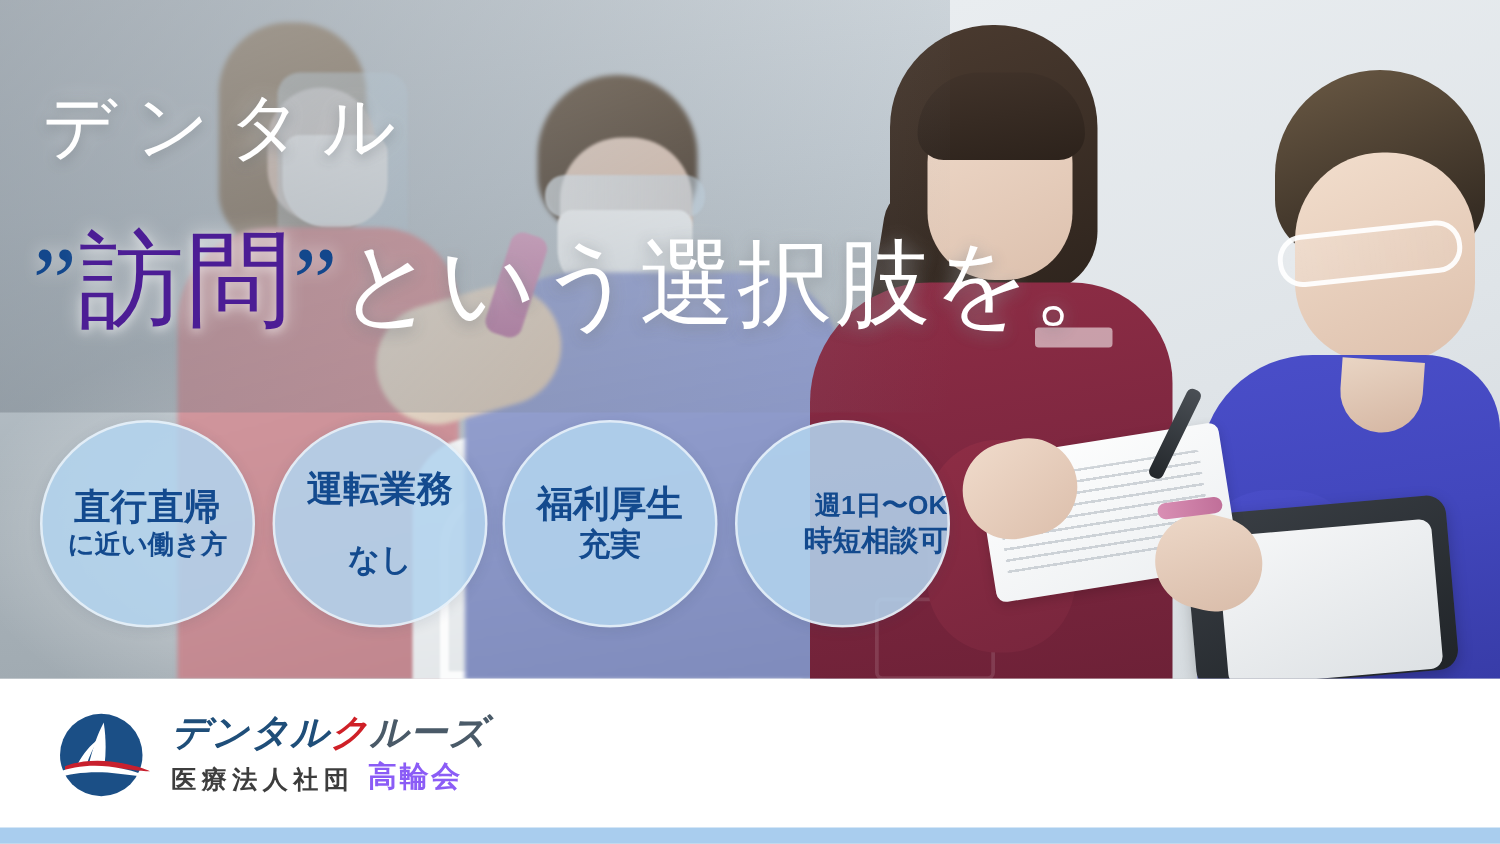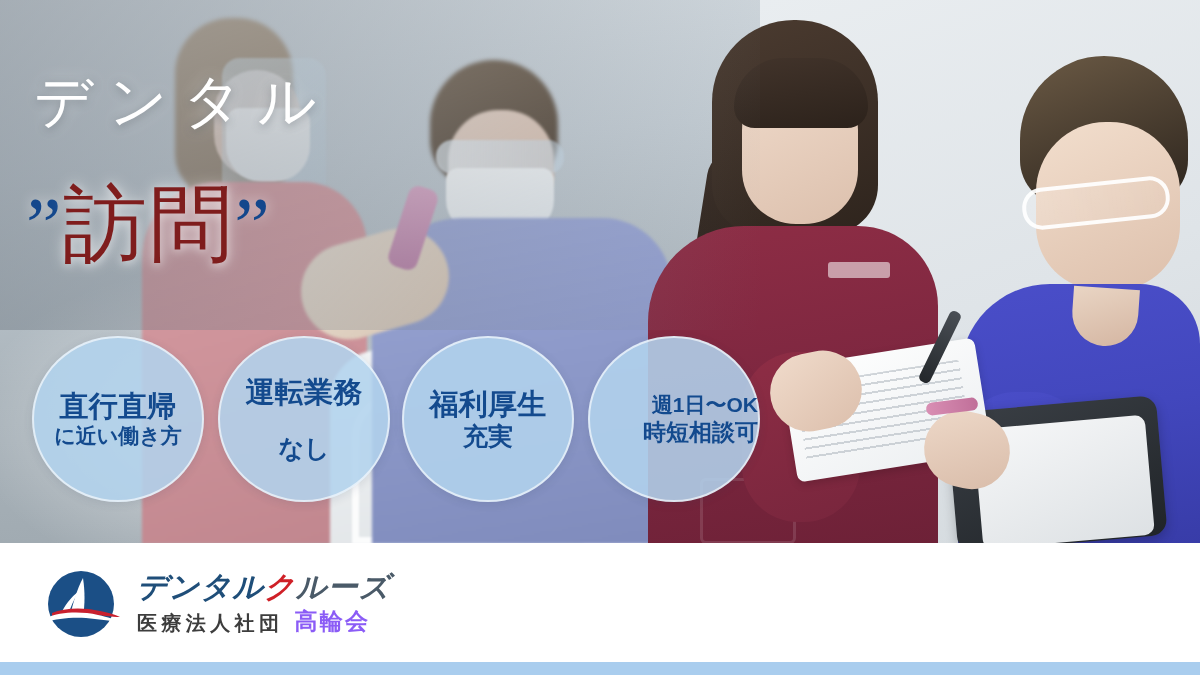--- a/index.html
+++ b/index.html
@@ -269,21 +269,21 @@
     text-shadow:0 0 18px rgba(255,255,255,.55), 0 2px 10px rgba(40,50,60,.45);
   }
   .hl-2 {
     position:absolute; left:26px; top:168px;
     font-size:80px; color:#ffffff; letter-spacing:.02em;
     text-shadow:0 0 16px rgba(255,255,255,.40), 0 2px 12px rgba(40,50,60,.40);
     display:flex; align-items:baseline;
   }
   .hl-quote { color:#13478c; font-size:80px; line-height:1;
     text-shadow:0 0 14px rgba(255,255,255,.55); }
-  .hl-blue  { color:#7f1d1d; font-size:84px;
+  .hl-blue  { color:#4c1d95; font-size:84px;
     text-shadow:0 0 16px rgba(255,255,255,.70), 0 2px 8px rgba(255,255,255,.45); }
   .hl-rest  { color:#ffffff; font-size:76px; letter-spacing:.03em;
     text-shadow:0 0 16px rgba(255,255,255,.38), 0 2px 12px rgba(40,50,60,.42); }
 
   
   .badges { position:absolute; left:0; top:0; width:1200px; height:543px; }
   .badge {
     position:absolute; top:336px; width:172px; height:166px;
     border-radius:50%;
     background:rgba(178,211,237,.88);
@@ -396,20 +396,21 @@
 
     <div class="veil"></div>
   </div>
 
   <div class="headline">
     <div class="hl-line hl-1">デンタル</div>
     <div class="hl-line hl-2">
       <span class="hl-quote">”</span>
       <span class="hl-blue">訪問</span>
       <span class="hl-quote">”</span>
+      <span class="hl-rest">という選択肢を。</span>
     </div>
   </div>
 
   <div class="badges">
     <div class="badge badge-1">
       <div class="b-lg">直行直帰</div>
       <div class="b-xs">に近い働き方</div>
     </div>
     <div class="badge badge-2">
       <div class="b-lg">運転業務</div>

